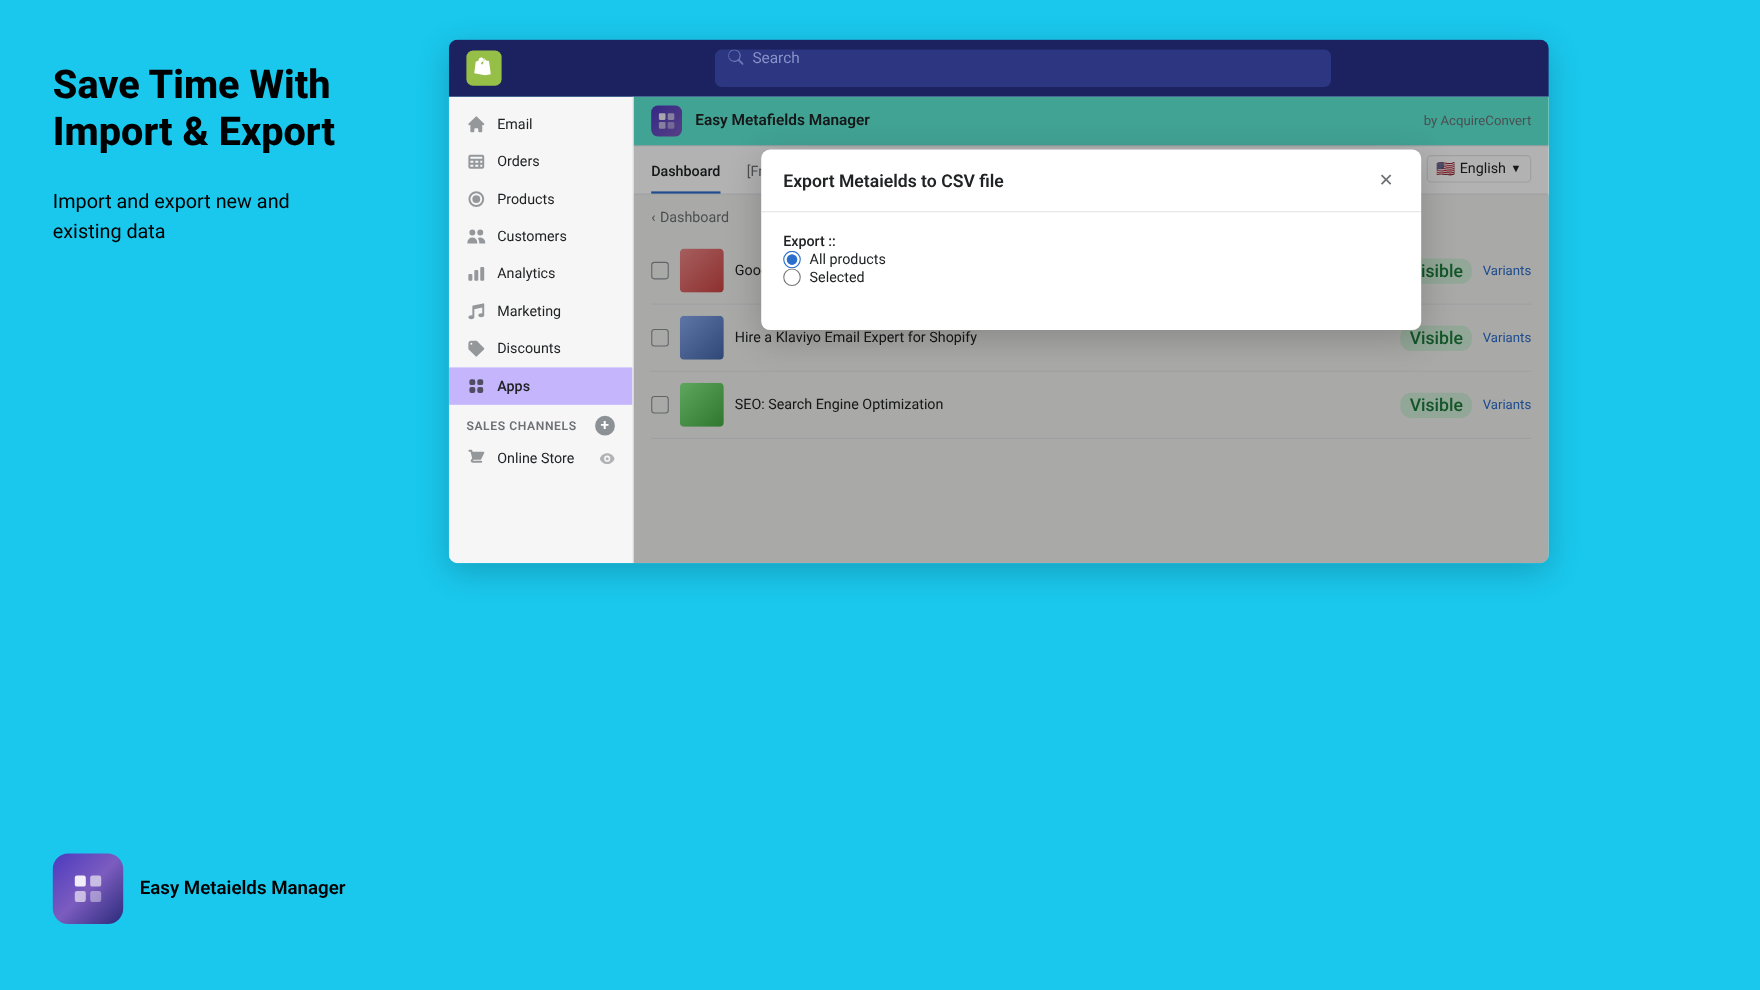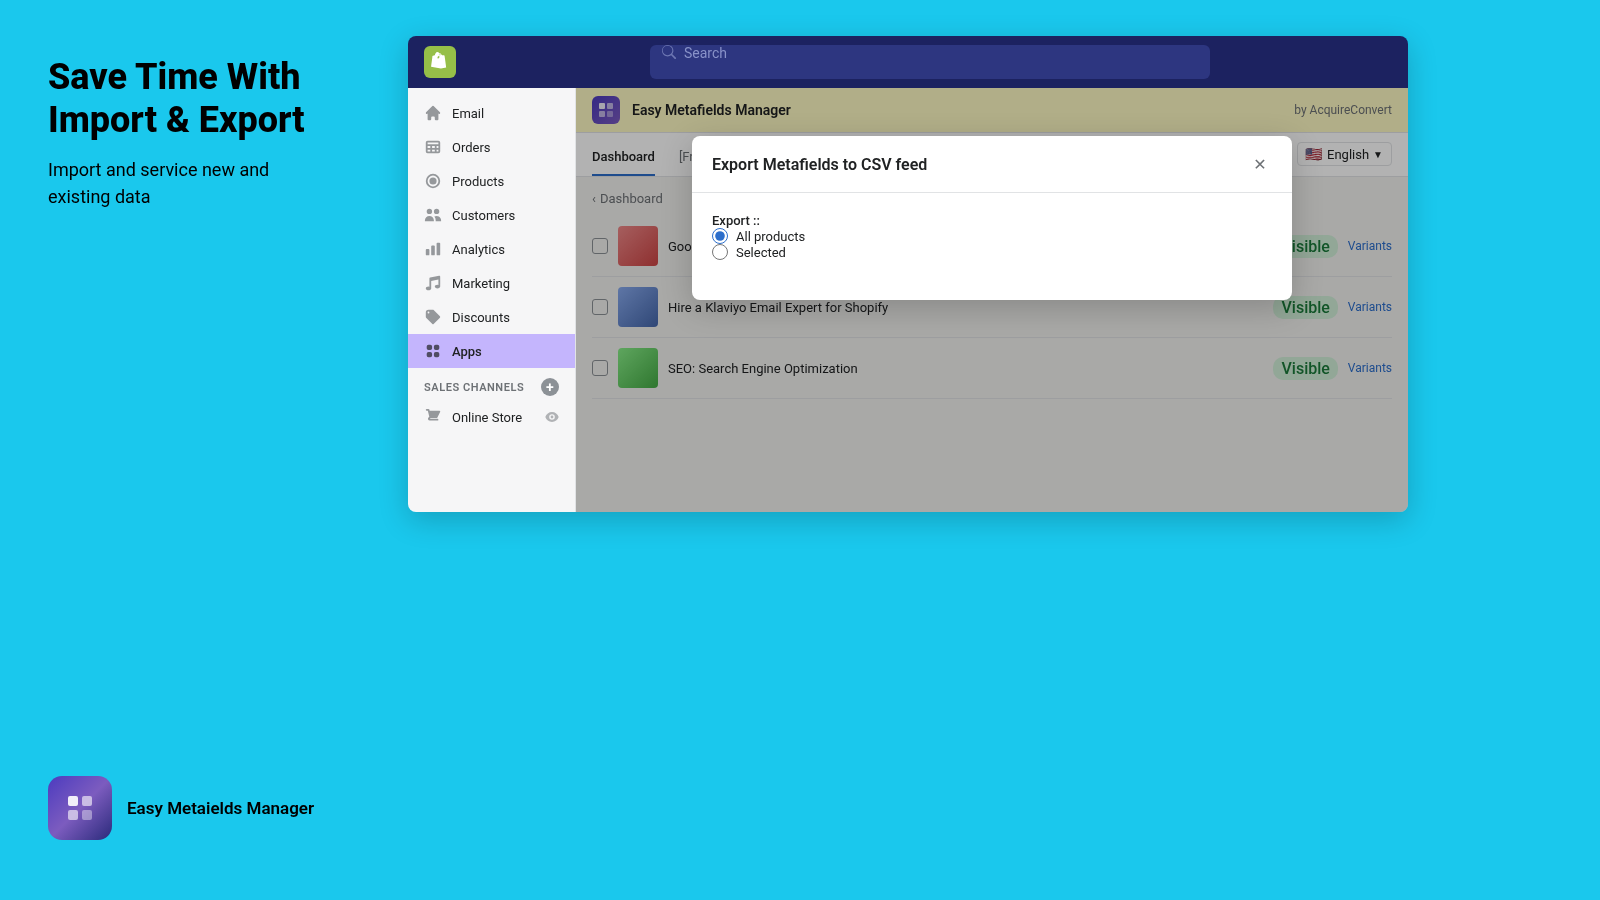--- a/index.html
+++ b/index.html
@@ -17,21 +17,21 @@
       position: absolute;
       left: 48px;
       top: 56px;
       width: 320px;
     }
     .main-heading {
       font-size: 36px;
       font-weight: 800;
       color: #000;
       line-height: 1.2;
-      margin-bottom: 14px;
+      margin-bottom: 28px;
     }
     .sub-text {
       font-size: 18px;
       color: #000;
       line-height: 1.5;
     }
 
     
     .app-badge {
       position: absolute;
@@ -173,21 +173,21 @@
     
     .content-area {
       flex: 1;
       background: #f2f2f0;
       position: relative;
       overflow: hidden;
     }
 
     
     .app-header {
-      background: #fef9c3;
+      background: #5eead4;
       border-bottom: 1px solid #e1e3e5;
       height: 45px;
       display: flex;
       align-items: center;
       padding: 13px 16px;
       gap: 12px;
     }
     .app-logo {
       width: 28px;
       height: 28px;
@@ -417,21 +417,21 @@
   </style>
 </head>
 <body>
 
 <div class="left-content">
   <div class="main-heading">
     <span>Save Time With</span><br>
     <span>Import &amp; Export</span>
   </div>
   <div class="sub-text">
-    <span>Import and service new and</span><br>
+    <span>Import and export new and</span><br>
     <span>existing data</span>
   </div>
 </div>
 
 <div class="app-badge">
   <div class="app-badge-icon">
 
     <svg width="32" height="32" viewBox="0 0 32 32" fill="none">
       <rect x="4" y="4" width="10" height="10" rx="2" fill="white" opacity="0.9"></rect>
       <rect x="18" y="4" width="10" height="10" rx="2" fill="white" opacity="0.6"></rect>
@@ -597,21 +597,21 @@
             <span class="product-name">SEO: Search Engine Optimization</span>
             <span class="visible-badge">Visible</span>
             <span class="variants-link">Variants</span>
           </div>
         </div>
       </div>
 
       <div class="modal-overlay">
         <div class="modal">
           <div class="modal-header">
-            <span class="modal-title">Export Metafields to CSV feed</span>
+            <span class="modal-title">Export Metaields to CSV file</span>
             <button class="modal-close">✕</button>
           </div>
           <div class="modal-body">
             <div class="export-label">Export ::</div>
             <div class="radio-group">
               <label class="radio-item">
                 <input type="radio" class="radio-input" name="export" checked="" style="">
                 <span>All products</span>
               </label>
               <label class="radio-item">

